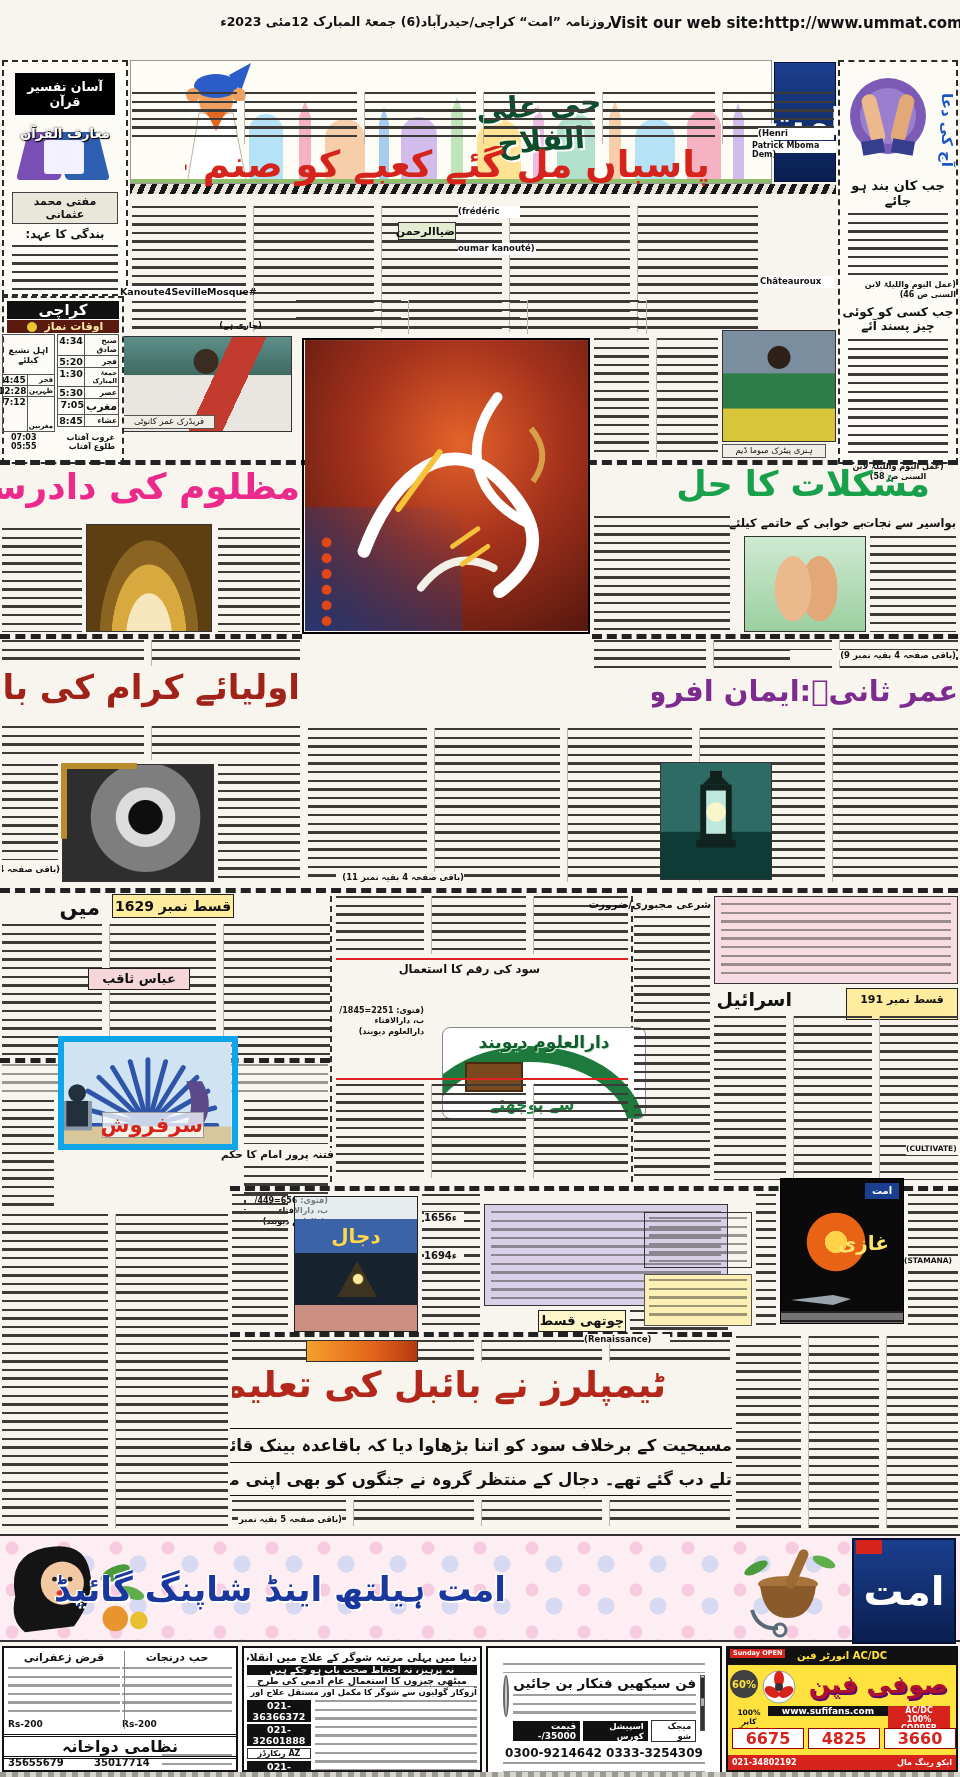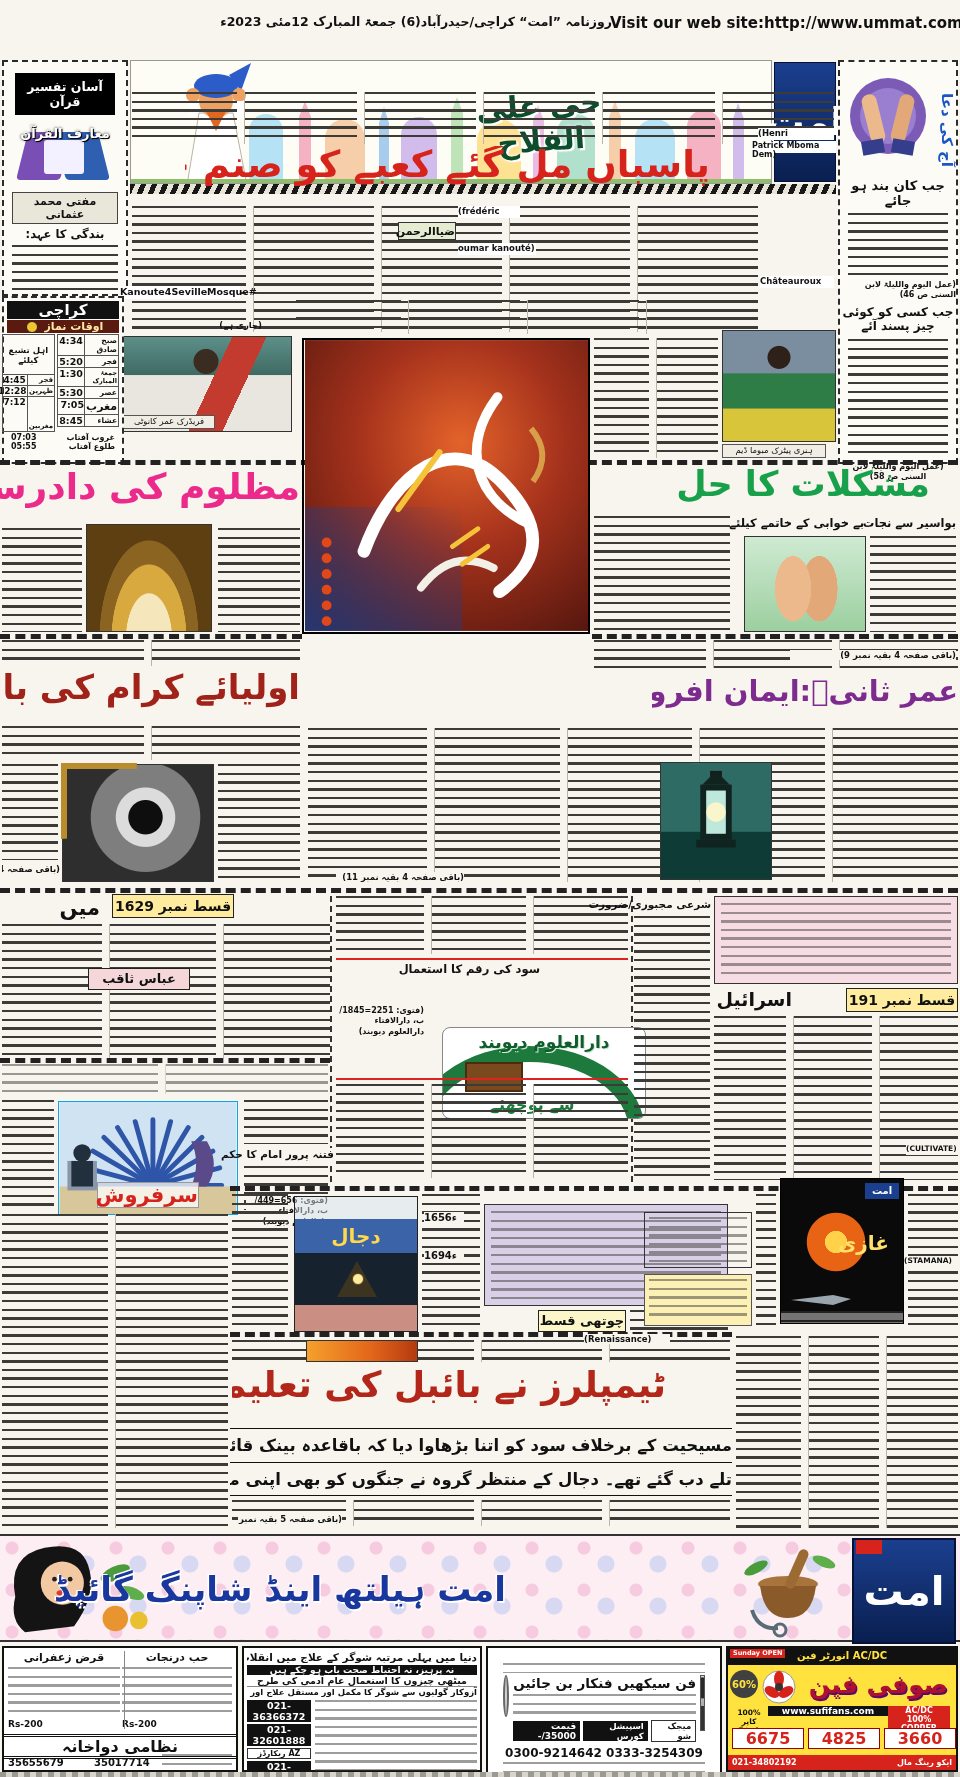--- a/index.html
+++ b/index.html
@@ -349,36 +349,36 @@
       <i class="ft"></i>
       <i class="ft"></i>
       <i class="ft"></i>
     </div>
 
   <div class="abs" style="left:633px;top:898px;width:78px;height:14px;font-size:10.5px;font-weight:bold;white-space:nowrap;text-align:right;">شرعی مجبوری/ضرورت</div>
   <div class="abs ft" style="left:634px;top:916px;width:76px;height:264px;"></div>
   <div class="abs" style="left:714px;top:896px;width:244px;height:88px;background:#f7dde3;border:1.5px solid #333;padding:6px;">
     <div class="ft lt" style="height:100%;"></div>
   </div>
-  <div class="abs epbox" style="left:846px;top:988px;width:112px;height:24px;font-size:14px;line-height:22px;">قسط نمبر 191</div>
+  <div class="abs epbox" style="left:846px;top:988px;width:112px;height:32px;font-size:11px;line-height:22px;">قسط نمبر 191</div>
   <div class="abs" style="left:700px;top:988px;width:92px;height:24px;font-size:19px;font-weight:bold;">اسرائیل</div>
   <div class="abs cols" style="left:714px;top:1016px;width:244px;height:164px;">
       <i class="ft"></i>
       <i class="ft"></i>
       <i class="ft"></i>
     </div>
   <div class="abs ltr" style="left:906px;top:1144px;width:54px;height:11px;font-size:7.5px;font-weight:bold;background:#f7f5ee;">(CULTIVATE)</div>
 
   <div class="abs hsep" style="left:0;top:1058px;width:330px;"></div>
   <div class="abs cols" style="left:2px;top:1064px;width:326px;height:30px;">
       <i class="ft lt"></i>
       <i class="ft lt"></i>
     </div>
   <div class="abs ft" style="left:2px;top:1100px;width:52px;height:110px;"></div>
-  <div class="abs" style="left:58px;top:1101px;width:180px;height:114px;border:1px solid #0ea5e9;overflow:hidden;">
+  <div class="abs" style="left:58px;top:1036px;width:180px;height:114px;border:6px solid #0ea5e9;overflow:hidden;">
     <svg width="178" height="112" viewBox="0 0 180 114">
       <rect width="180" height="114" fill="#cfe3f2"></rect>
       <g stroke="#2e55a8" stroke-width="5" stroke-linecap="round">
         <path d="M95 85 L165 85"></path>
           <path d="M95 85 L163 67"></path>
           <path d="M95 85 L156 50"></path>
           <path d="M95 85 L145 36"></path>
         <path d="M95 85 L131 26"></path>
           <path d="M95 85 L113 20"></path>
           <path d="M95 85 L95 18"></path>

